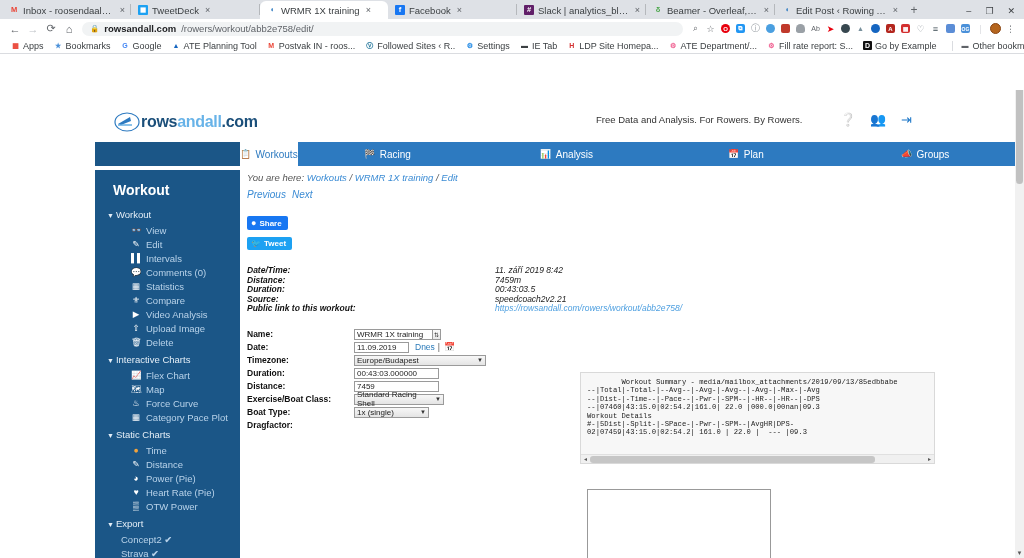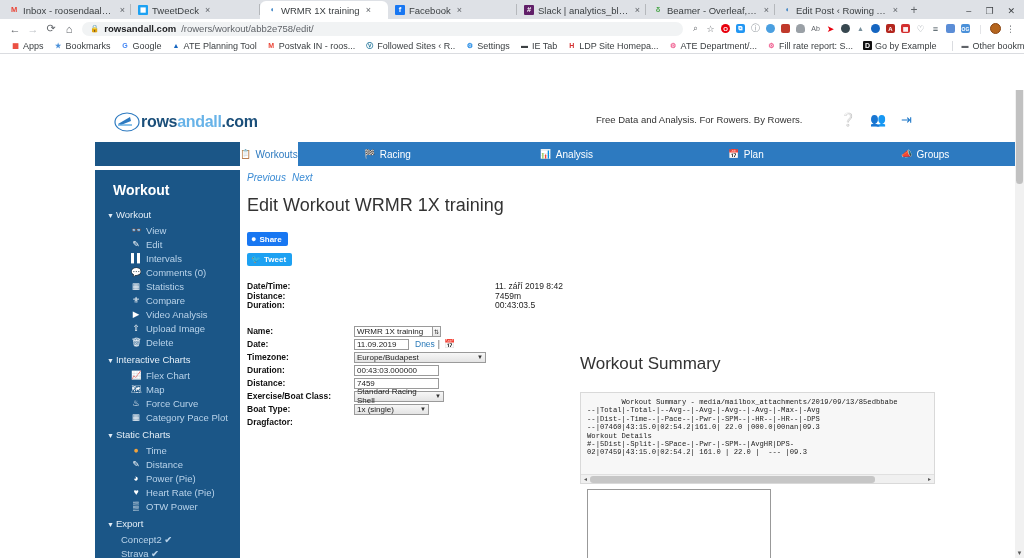--- a/index.html
+++ b/index.html
@@ -80,21 +80,21 @@
   .prevnext { font-size:10px; font-style:italic; padding:6px 0 0 7px; }
   .prevnext a { color:#3a8bd4; text-decoration:none; margin-right:6px; }
   .ptitle { font-size:18px; color:#333; padding:12px 0 0 7px; font-weight:normal; }
 
   .sharebtns { padding:16px 0 0 7px; }
   .fbshare { display:inline-flex; align-items:center; gap:3px; background:#1877f2; color:#fff;
              font-size:8px; font-weight:bold; padding:2px 6px 2px 4px; border-radius:2px; }
   .twshare { display:inline-flex; align-items:center; gap:3px; background:#1da1f2; color:#fff;
              font-size:8px; font-weight:bold; padding:2px 6px 2px 4px; border-radius:2px; margin-top:7px; }
 
-  .meta { margin:16px 0 0 7px; font-size:8.5px; }
+  .meta { margin:16px 0 0 7px; font-size:8.5px;font-style:italic; }
   .meta-row { display:flex; line-height:9.5px; }
   .meta-lbl { width:248px; font-weight:bold; color:#111; }
   .meta-val { color:#222; }
   .meta-val a { color:#4d9fe0; text-decoration:none; }
 
   .form { margin:15px 0 0 7px; font-size:8.5px; }
   .frow { display:flex; align-items:center; min-height:11.5px; margin-bottom:1.5px; }
   .flbl { width:107px; font-weight:bold; color:#111; flex:0 0 107px; }
   .finput { height:11px; border:1px solid #9a9a9a; background:#fff; font-size:8px;
             padding:0 2px; color:#222; display:flex; align-items:center; }
@@ -432,26 +432,33 @@
         <span>Strava ✔</span>
       </div>
     <div class="sb-item plain" style="padding-left:26px;">
         <span>SportTracks</span>
       </div>
 
   </div>
 
   <div class="content">
 
+    <div class="crumb">
+      <span>You are here:</span>
+      <a>Workouts</a>
+      <span>/</span>
+      <a>WRMR 1X training</a>
+      <span>/</span>
+      <a>Edit</a>
+    </div>
 
     <div class="prevnext">
       <a>Previous</a><a>Next</a>
     </div>
 
-    <div class="ptitle">Edit Workout WRMR 1X training</div>
 
     <div class="sharebtns">
       <div class="fbshare">
         <span style="font-size:9px;">●</span>
         <span>Share</span>
       </div>
       <div>
         <div class="twshare">
           <span style="font-size:8px;">🐦</span>
           <span>Tweet</span>
@@ -465,20 +472,28 @@
         <span class="meta-val">11. září 2019 8:42</span>
       </div>
       <div class="meta-row">
         <span class="meta-lbl">Distance:</span>
         <span class="meta-val">7459m</span>
       </div>
       <div class="meta-row">
         <span class="meta-lbl">Duration:</span>
         <span class="meta-val">00:43:03.5</span>
       </div>
+      <div class="meta-row">
+        <span class="meta-lbl">Source:</span>
+        <span class="meta-val">speedcoach2v2.21</span>
+      </div>
+      <div class="meta-row">
+        <span class="meta-lbl">Public link to this workout:</span>
+        <span class="meta-val"><a>https://rowsandall.com/rowers/workout/abb2e758/</a></span>
+      </div>
     </div>
 
     <div class="form">
       <div class="frow">
         <span class="flbl">Name:</span>
         <span class="finput" style="width:79px;">WRMR 1X training</span>
         <span class="spin">⇅</span>
       </div>
       <div class="frow">
         <span class="flbl">Date:</span>
@@ -523,21 +538,20 @@
 
       <div style="height:95px;"></div>
 
     </div>
 
     <div class="notesarea">
       
     </div>
 
     <div class="summary">
-      <div class="sum-title">Workout Summary</div>
       <div class="sumbox">
         <div class="sumpre">        Workout Summary - media/mailbox_attachments/2019/09/13/85edbbabe
 --|Total|-Total-|--Avg--|-Avg-|-Avg--|-Avg-|-Max-|-Avg
 --|Dist-|-Time--|-Pace--|-Pwr-|-SPM--|-HR--|-HR--|-DPS
 --|07460|43:15.0|02:54.2|161.0| 22.0 |000.0|00nan|09.3
 Workout Details
 #-|5Dist|-Split-|-SPace-|-Pwr-|-SPM--|AvgHR|DPS-
 02|07459|43:15.0|02:54.2| 161.0 | 22.0 |  --- |09.3</div>
         <div class="sumscroll">
           <span class="sarr" style="left:0;">◂</span>

